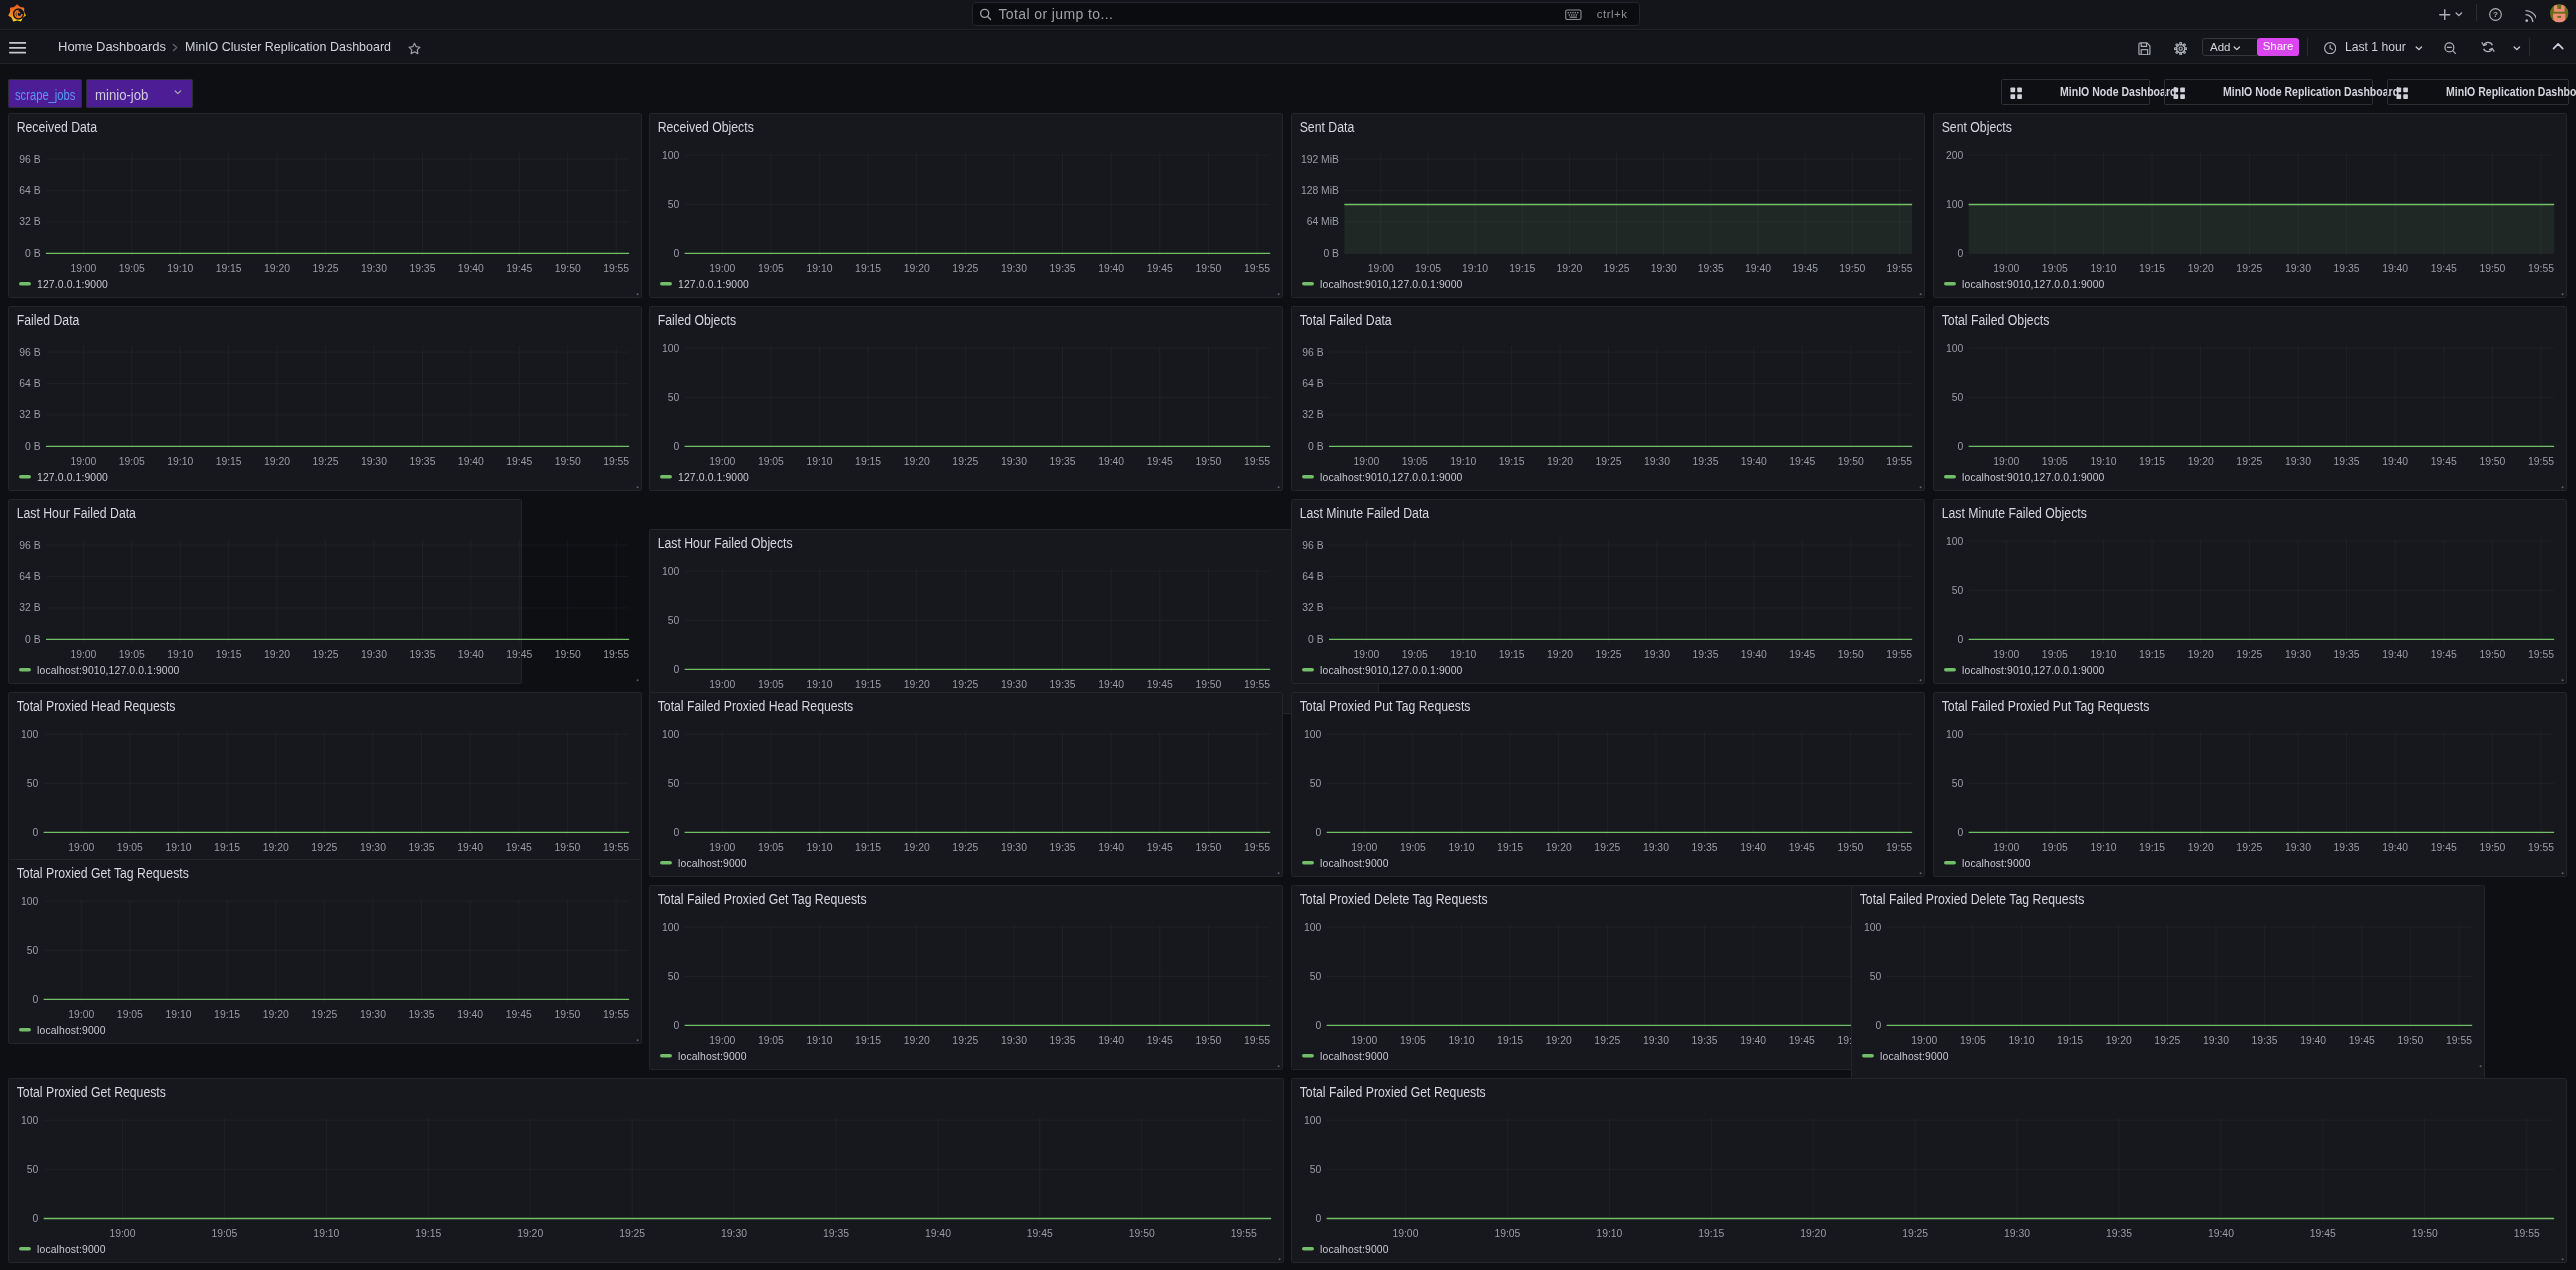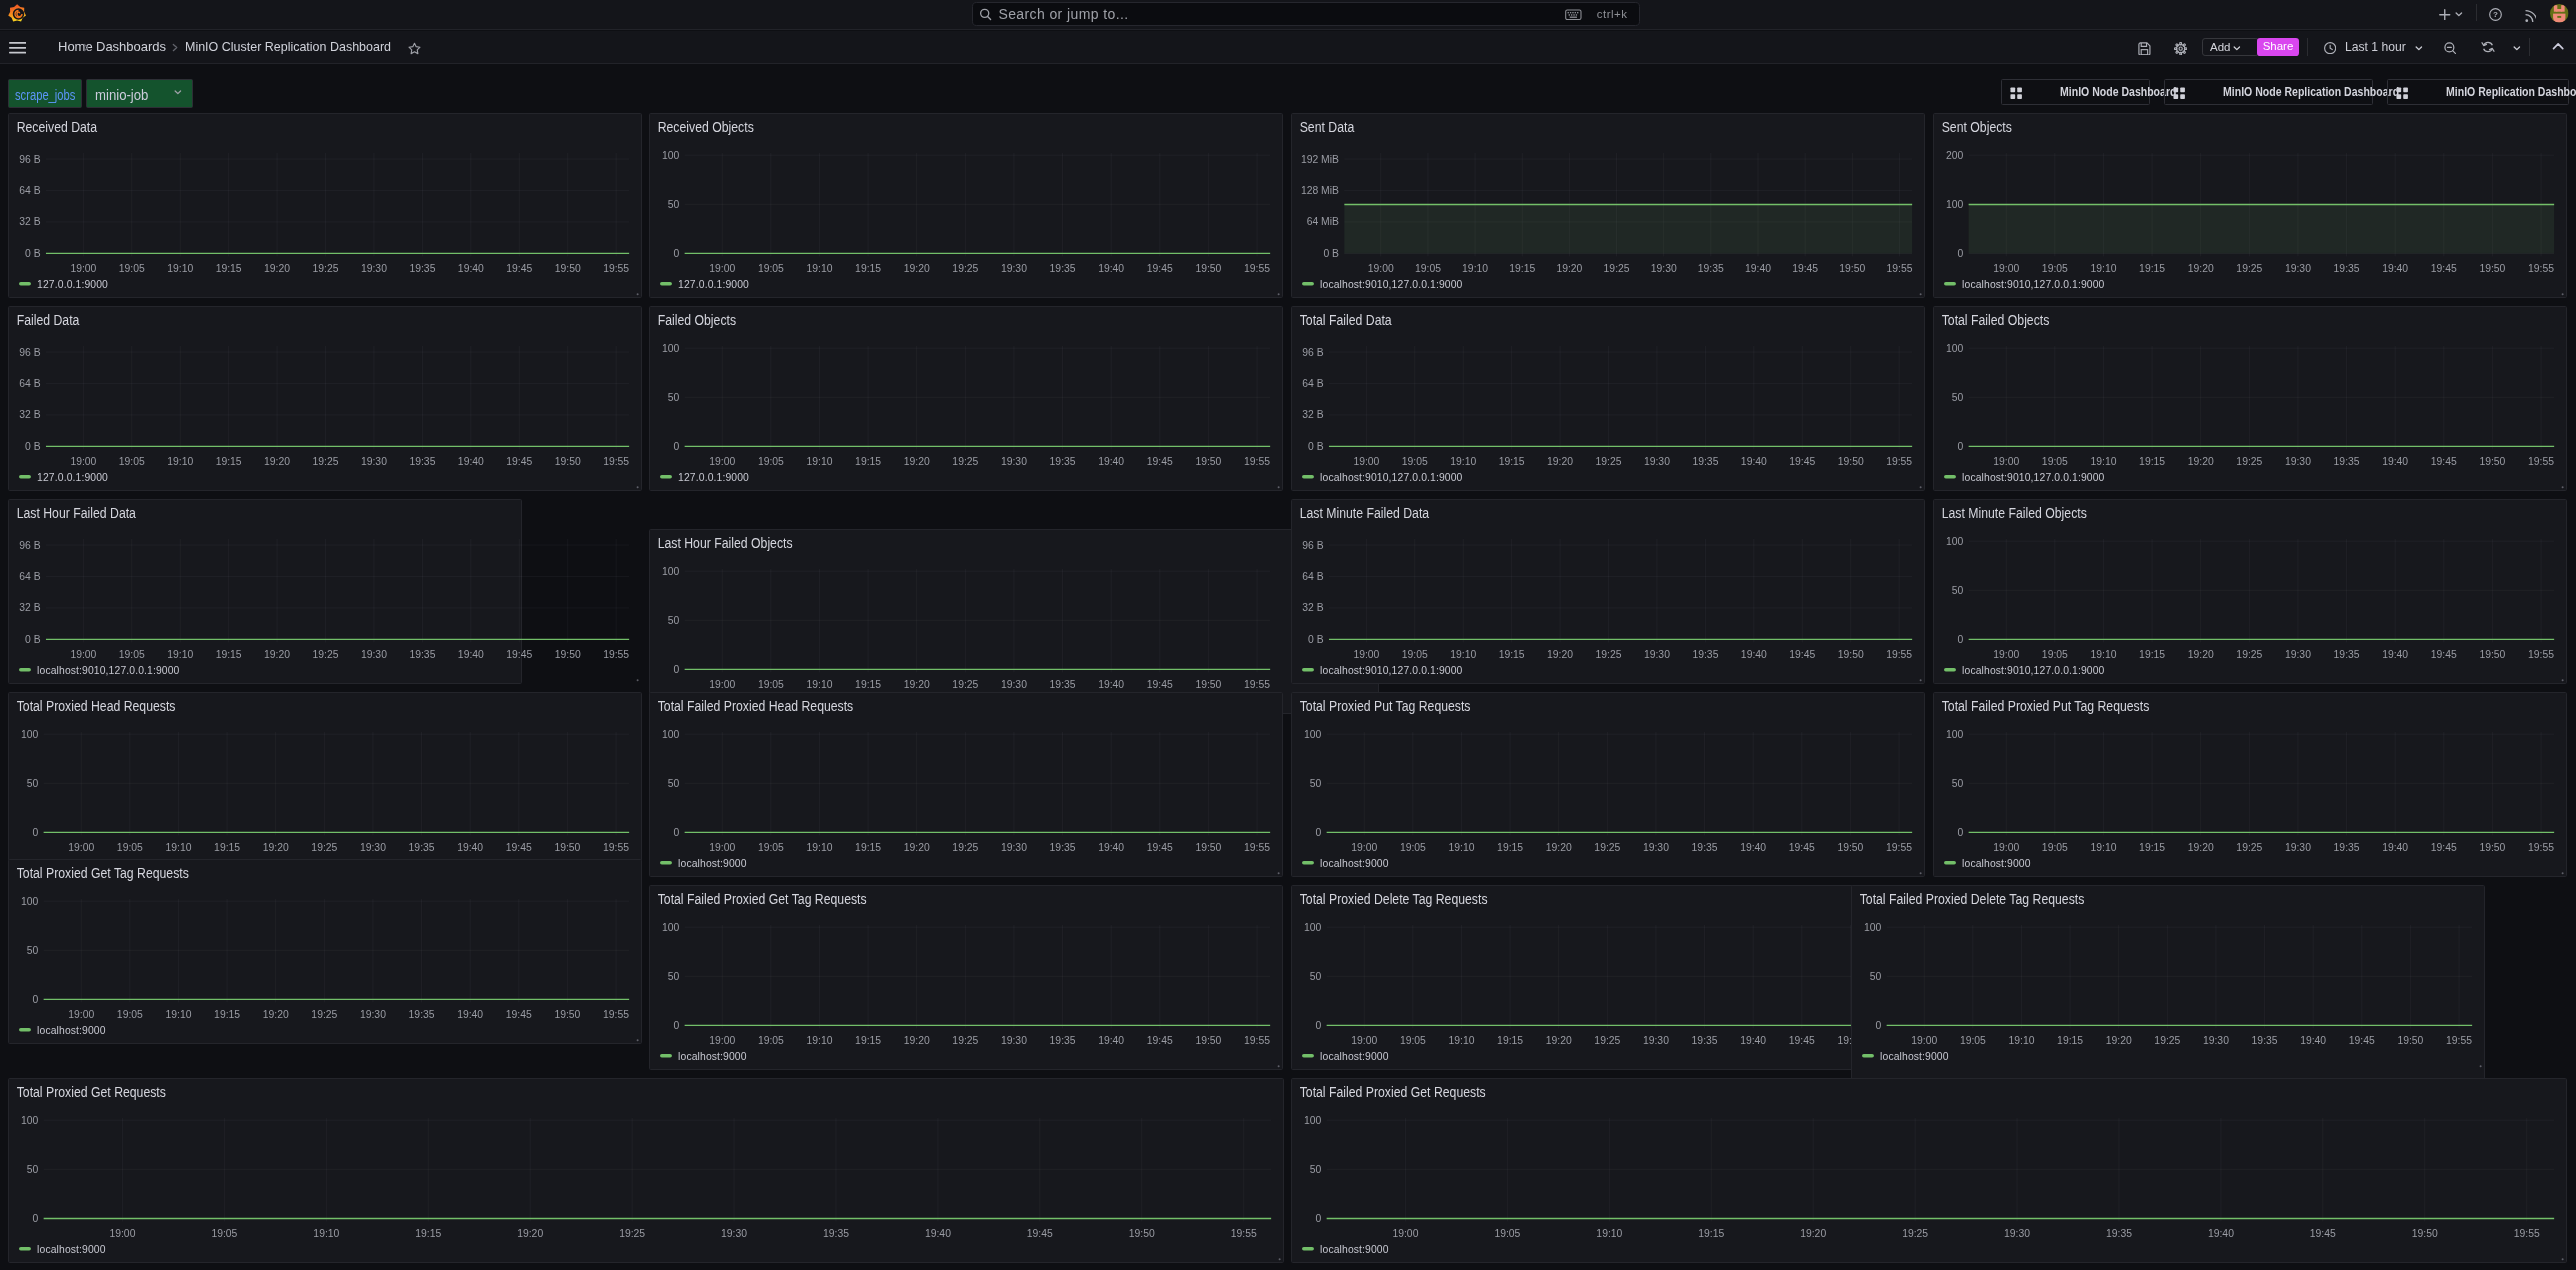--- a/index.html
+++ b/index.html
@@ -2,21 +2,21 @@
 <html style="font-size:12.3px"><head><meta charset="utf-8"><style>
 
 * { margin:0; padding:0; box-sizing:border-box; }
 html,body { width:2576px; height:1270px; background:#0e0f13; font-family:"Liberation Sans",sans-serif; overflow:hidden; }
 .abs { position:absolute; }
 .panel { position:absolute; background:#17181d; border:0.8px solid #24252b; border-radius:1.5px; }
 .topbar { position:absolute; left:0; top:0; width:2576px; height:30px; background:#14151a; border-bottom:0.8px solid #222329; }
 .navbar { position:absolute; left:0; top:31px; width:2576px; height:33px; background:#14151a; border-bottom:0.8px solid #222329; }
 .searchbox { position:absolute; left:972px; top:1.5px; width:668px; height:24px; background:#0b0c10; border:0.8px solid #26272e; border-radius:4.6px; }
 .crumb { position:absolute; top:40px; font-size:13px; color:#d0d2da; line-height:13px; white-space:nowrap; }
-.vbox { position:absolute; top:79px; height:29px; border:0.8px solid #2e2f36; border-radius:1.5px; background:#14532d; }
+.vbox { position:absolute; top:79px; height:29px; border:0.8px solid #2e2f36; border-radius:1.5px; background:#4c1d95; }
 .linkbtn { position:absolute; top:79px; height:26px; border:0.8px solid #2e2f36; border-radius:1.5px; color:#d3d4dc; font-size:13px; font-weight:bold; line-height:24px; white-space:nowrap;padding-left:32px; }
 .btn { position:absolute; top:38px; height:18px; border-radius:3.1px; font-size:11.5px; line-height:17px; text-align:center; }
 .sep { position:absolute; width:0.8px; background:#2b2c31; }
 
 </style></head><body>
 <div class="topbar"></div>
 <svg style="position:absolute;left:7.7px;top:1.5px" width="19" height="22" viewBox="0 0 25 29" xmlns="http://www.w3.org/2000/svg">
 <defs>
       <linearGradient id="lg" x1="0.3" y1="0" x2="0.55" y2="1">
 <stop offset="0" stop-color="#ec4f27"></stop>
@@ -26,21 +26,21 @@
     </defs>
 <polygon points="12.0,3.0 7.9,6.5 2.6,7.5 2.8,12.9 0.3,17.7 4.7,20.9 6.8,25.8 12.0,24.4 17.2,25.8 19.3,20.9 23.7,17.7 21.2,12.9 21.4,7.5 16.1,6.5" fill="url(#lg)"></polygon>
 <circle cx="13.8" cy="15.8" r="7.6" fill="#14151a"></circle>
 <path d="M13.8 11.2 A 4.6 4.6 0 1 0 18.4 15.8 A 3.3 3.3 0 1 1 13.4 13.05 A 1.6 1.6 0 0 1 15.2 14.9" fill="none" stroke="#f0751d" stroke-width="1.8"></path>
 </svg>
 <div class="searchbox">
 <svg style="position:absolute;left:6.2px;top:5.4px" width="13" height="13" viewBox="0 0 16 16" xmlns="http://www.w3.org/2000/svg">
       <circle cx="7" cy="6.6" r="5" fill="none" stroke="#9fa1a8" stroke-width="1.6"></circle>
       <line x1="10.6" y1="10.4" x2="14.3" y2="14.2" stroke="#9fa1a8" stroke-width="1.6" stroke-linecap="round"></line>
     </svg>
-<div class="abs" style="left:25.4px;top:4.2px;font-size:14px;color:#9fa1a8;line-height:15.4px;letter-spacing:0.4px">Search or jump to...</div>
+<div class="abs" style="left:25.4px;top:4.2px;font-size:14px;color:#9fa1a8;line-height:15.4px;letter-spacing:0.4px">Total or jump to...</div>
 <svg style="position:absolute;left:592px;top:5.4px" width="17" height="13" viewBox="0 0 22 17" xmlns="http://www.w3.org/2000/svg">
       <rect x="0.8" y="2.5" width="20" height="12.5" rx="2" fill="none" stroke="#8e9096" stroke-width="1.4"></rect>
       <rect x="3.2" y="5.2" width="1.8" height="1.8" fill="#8e9096"></rect>
       <rect x="6.300000000000001" y="5.2" width="1.8" height="1.8" fill="#8e9096"></rect>
       <rect x="9.4" y="5.2" width="1.8" height="1.8" fill="#8e9096"></rect>
       <rect x="12.5" y="5.2" width="1.8" height="1.8" fill="#8e9096"></rect>
       <rect x="15.600000000000001" y="5.2" width="1.8" height="1.8" fill="#8e9096"></rect>
       <rect x="4.6" y="8.2" width="1.8" height="1.8" fill="#8e9096"></rect>
       <rect x="7.699999999999999" y="8.2" width="1.8" height="1.8" fill="#8e9096"></rect>
       <rect x="10.8" y="8.2" width="1.8" height="1.8" fill="#8e9096"></rect>

